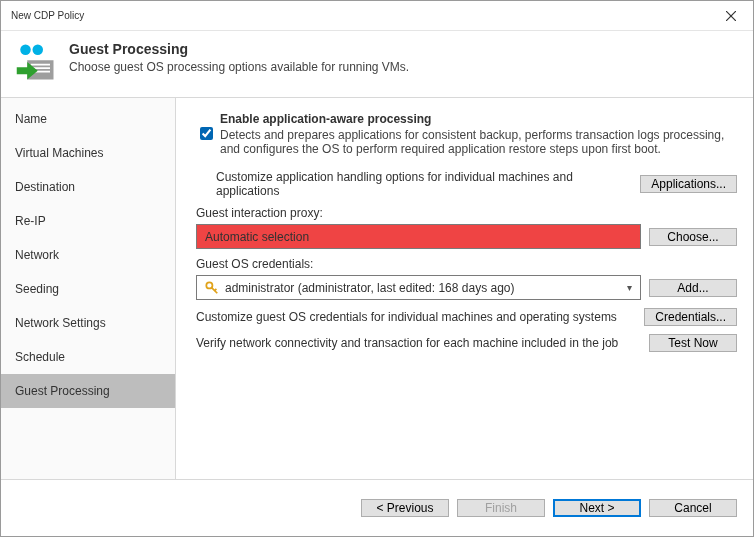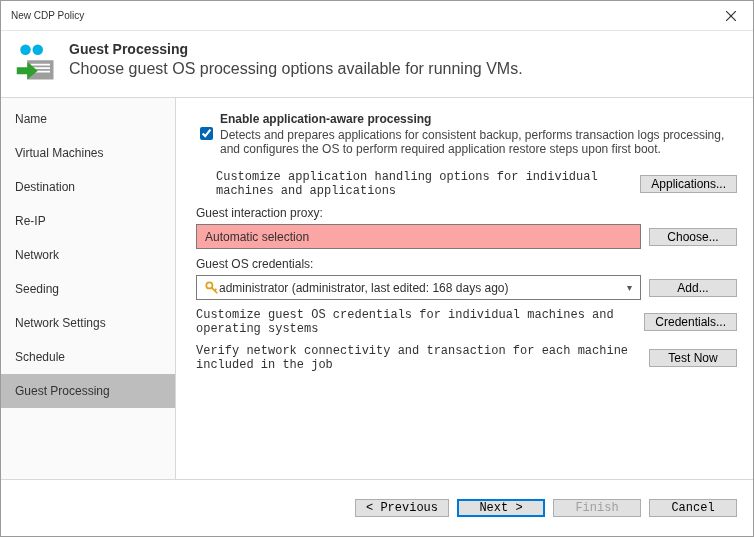--- a/index.html
+++ b/index.html
@@ -36,21 +36,21 @@
     justify-content: center;
     cursor: pointer;
   }
   .header {
     display: flex;
     padding: 10px 14px 14px 14px;
     gap: 12px;
   }
   .header-icon { width: 42px; height: 42px; flex-shrink: 0; }
   .header-text h1 { font-size: 14px; font-weight: 600; margin: 0 0 3px 0; }
-  .header-text p { font-size: 16px; margin: 0; color: #444; }
+  .header-text p { font-size: 12px; margin: 0; color: #444; }
   .body {
     flex: 1;
     display: flex;
     border-top: 1px solid #d8d8d8;
     border-bottom: 1px solid #d8d8d8;
     min-height: 0;
   }
   .nav {
     width: 175px;
     border-right: 1px solid #d8d8d8;
@@ -82,66 +82,65 @@
   .row-check .desc {
     color: #444;
     margin-top: 2px;
   }
   .field-row {
     display: flex;
     align-items: center;
     gap: 8px;
     margin-bottom: 8px;
   }
-  .field-row .txt { flex: 1; font-family: Liberation Mono, monospace; }
+  .field-row .txt { flex: 1; }
   .btn {
     min-width: 88px;
     height: 18px;
     background: #e1e1e1;
     border: 1px solid #adadad;
     font: inherit;
     cursor: pointer;
     padding: 0 10px;
   }
   .btn.primary { border: 2px solid #0078d7; background: #e1e1e1; }
   .btn.disabled { color: #a0a0a0; cursor: default; }
   .textbox, .combo {
     height: 25px;
     border: 1px solid #7a7a7a;
-    background: #fca5a5;
+    background: #ef4444;
     padding: 0 8px;
     display: flex;
     align-items: center;
     font: inherit;
     flex: 1;
   }
   .combo {
     background: #fff;
     justify-content: space-between;
     cursor: pointer;
   }
-  .combo .left { display: flex; align-items: center; gap: 0; }
+  .combo .left { display: flex; align-items: center; gap: 6px; }
   .key-icon { width: 14px; height: 14px; }
   .chev { font-size: 10px; color: #555; }
   .label-small { margin: 6px 0 4px 0; }
   .link {
     color: #0066cc;
     text-align: right;
     margin: 4px 98px 10px 0;
     cursor: pointer;
   }
   .footer {
     height: 56px;
     display: flex;
     align-items: center;
     justify-content: flex-end;
     gap: 8px;
     padding: 0 16px;
     background: #fff;
-    font-family: Liberation Mono, monospace;
   }
 </style>
 </head>
 <body>
 
 <div class="window">
 
   <div class="titlebar">
     <span class="title">New CDP Policy</span>
     <div class="close">
@@ -229,18 +228,18 @@
       <div class="field-row" style="margin-top:4px;">
         <span class="txt">Verify network connectivity and transaction for each machine included in the job</span>
         <button class="btn">Test Now</button>
       </div>
 
     </div>
   </div>
 
   <div class="footer">
     <button class="btn">&lt; Previous</button>
+    <button class="btn disabled">Finish</button>
     <button class="btn primary">Next &gt;</button>
-    <button class="btn disabled">Finish</button>
     <button class="btn">Cancel</button>
   </div>
 
 </div>
 
 </body></html>

